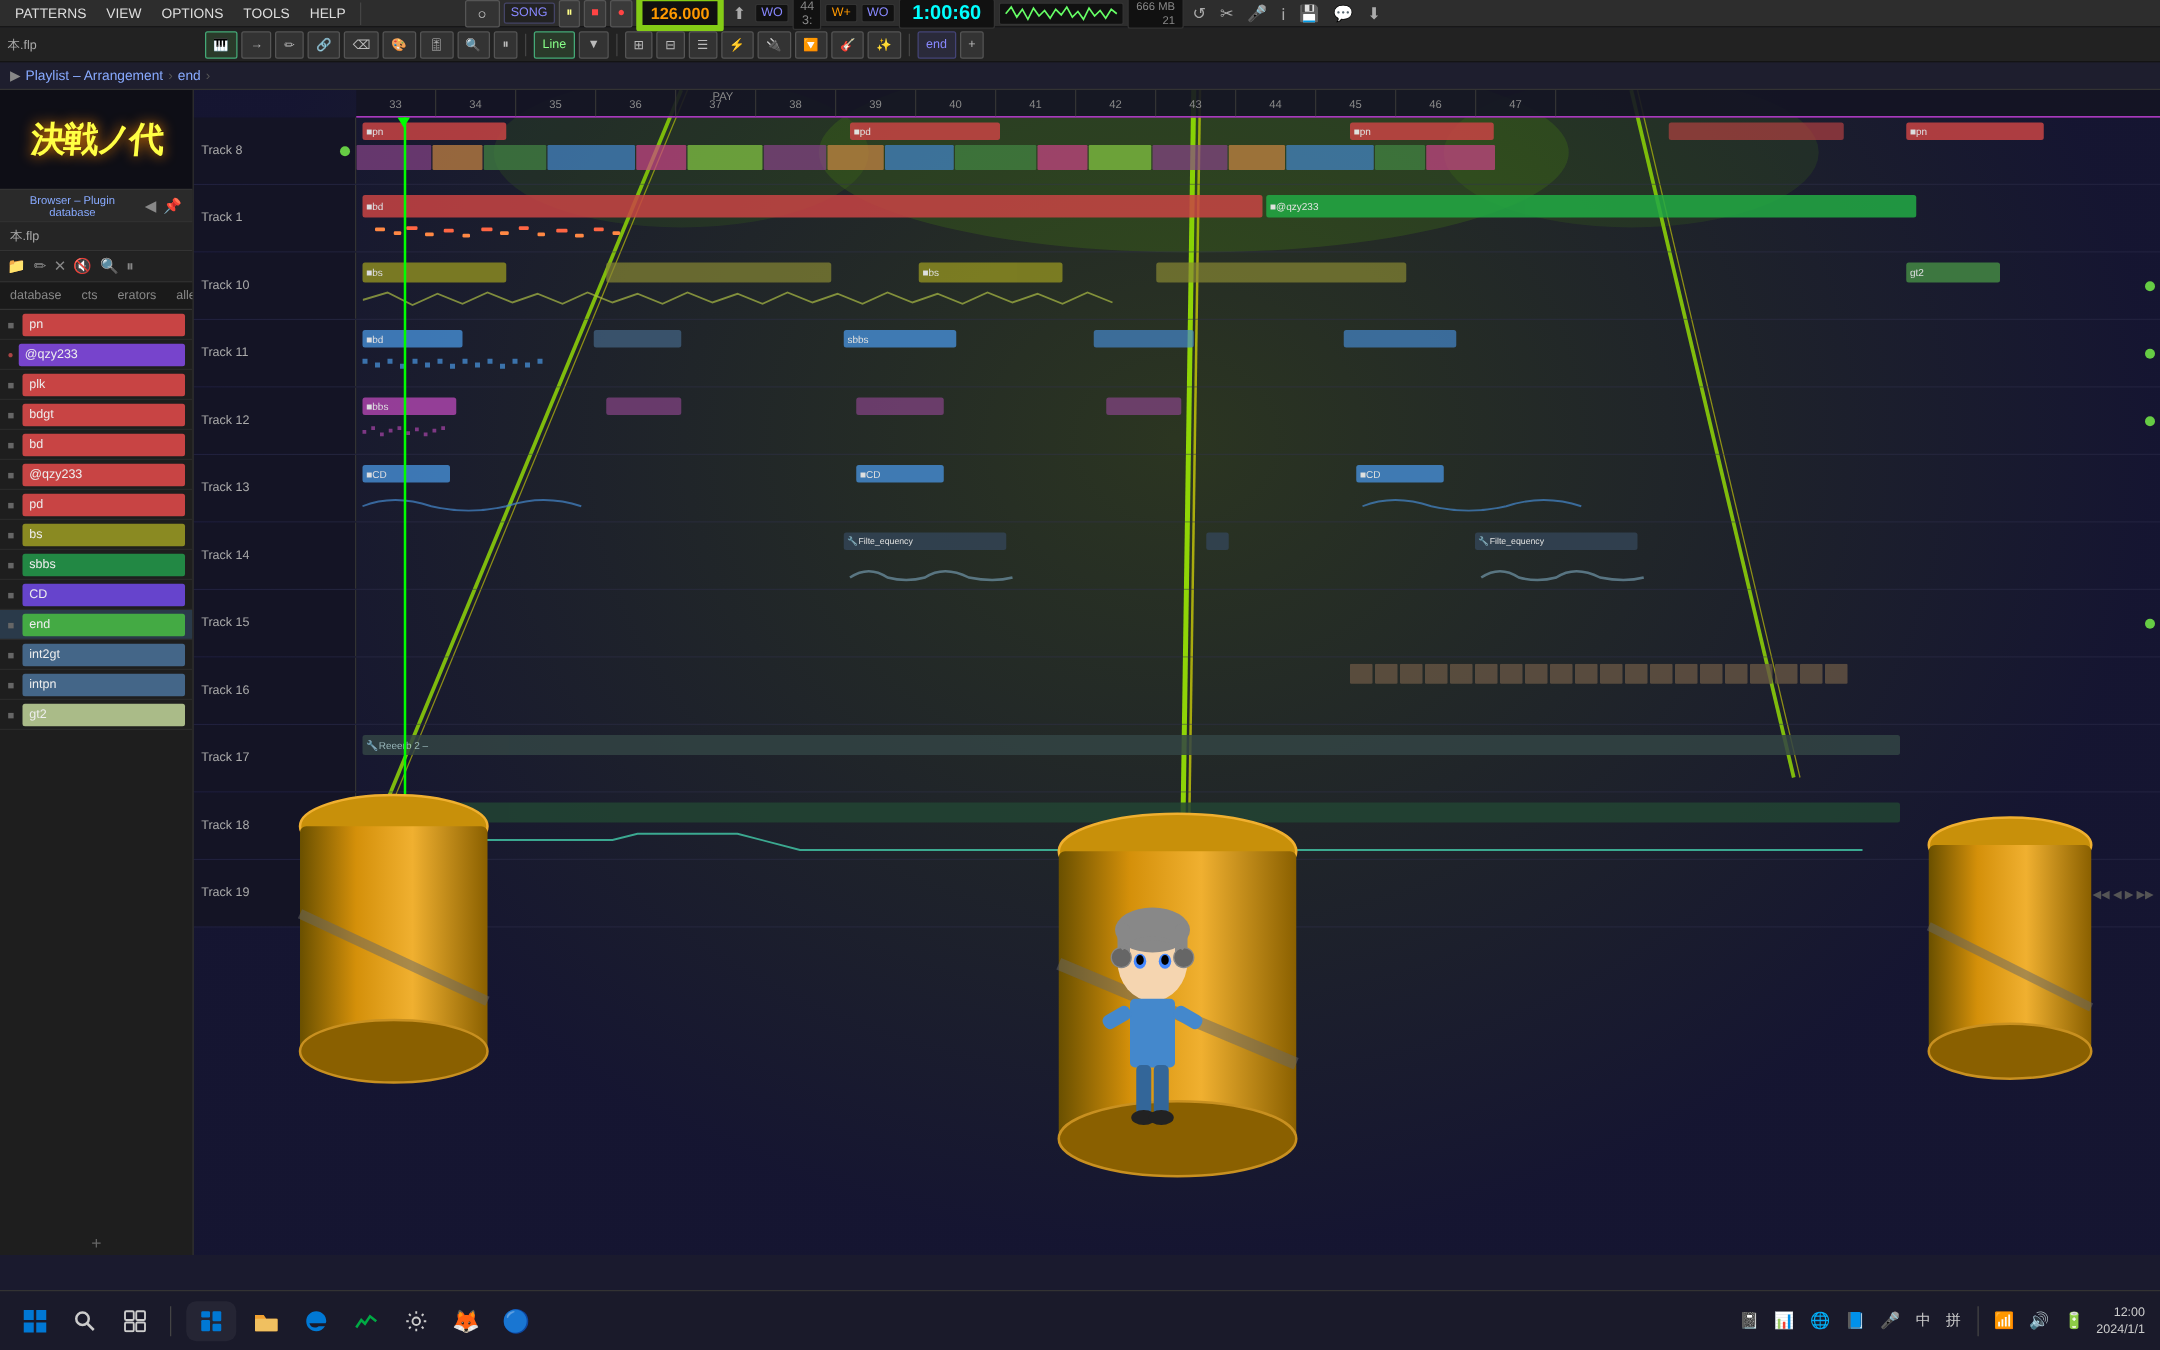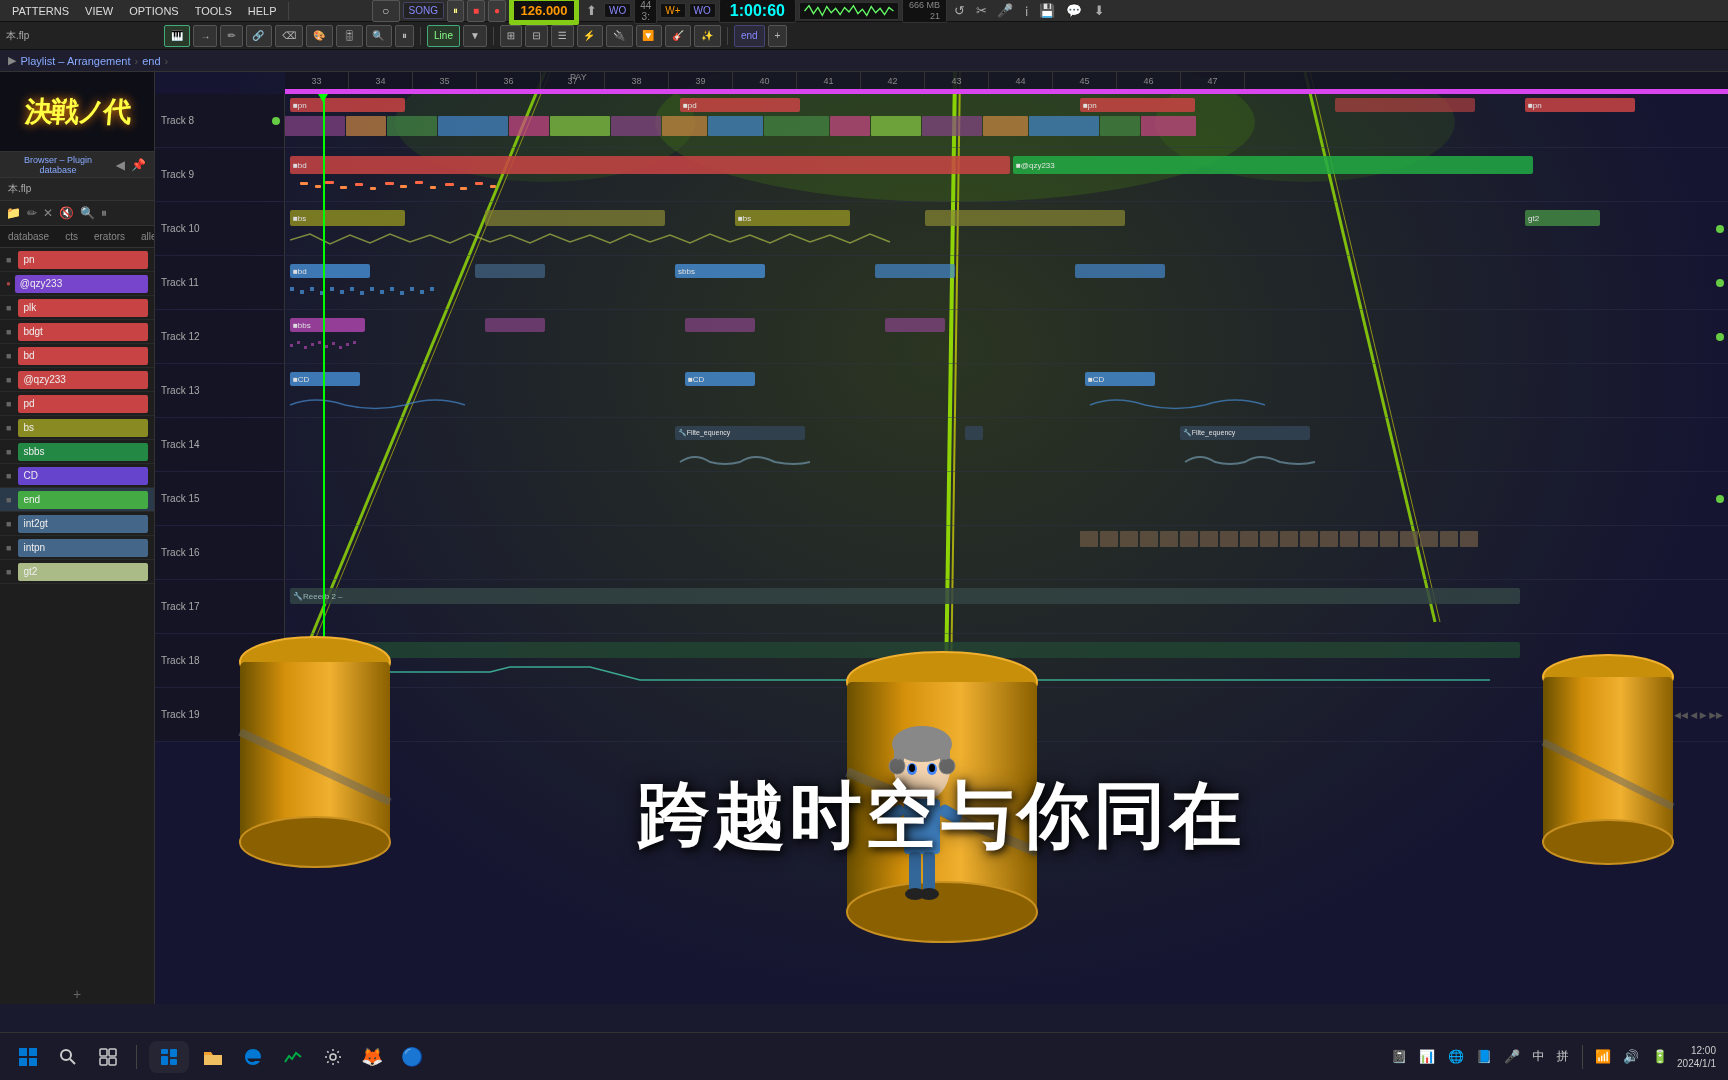--- a/index.html
+++ b/index.html
@@ -464,21 +464,21 @@
           <ellipse cx="67" cy="170" rx="10" ry="6" fill="#222"></ellipse>
 
           <ellipse cx="35" cy="42" rx="8" ry="8" fill="#666" stroke="#888" stroke-width="1"></ellipse>
           <ellipse cx="85" cy="42" rx="8" ry="8" fill="#666" stroke="#888" stroke-width="1"></ellipse>
           <path d="M35 35 Q60 18 85 35" stroke="#888" stroke-width="3" fill="none"></path>
         </svg>
       </div>
 
       <div id="track-area">
 
-        <div style="position:absolute;top:0;left:130px;right:0;height:22px;background:rgba(20,20,35,0.9);display:flex;align-items:flex-end;border-bottom:5px solid #d946ef;z-index:8;">
+        <div style="position:absolute;top:0;left:130px;right:0;height:22px;background:rgba(20,20,35,0.9);display:flex;align-items:flex-end;border-bottom:1px solid #d946ef;z-index:8;">
           <div class="tl-mark">33</div>
           <div class="tl-mark">34</div>
           <div class="tl-mark">35</div>
           <div class="tl-mark">36</div>
           <div class="tl-mark">37</div>
           <div class="tl-mark">38</div>
           <div class="tl-mark">39</div>
           <div class="tl-mark">40</div>
           <div class="tl-mark">41</div>
           <div class="tl-mark">42</div>
@@ -520,21 +520,21 @@
               <div style="width:45px;height:20px;background:#cc8844;border-radius:1px;opacity:0.7;"></div>
               <div style="width:70px;height:20px;background:#4488cc;border-radius:1px;opacity:0.7;"></div>
               <div style="width:40px;height:20px;background:#448844;border-radius:1px;opacity:0.7;"></div>
               <div style="width:55px;height:20px;background:#cc4488;border-radius:1px;opacity:0.7;"></div>
             </div>
           </div>
         </div>
 
         <div style="position:absolute;top:76px;left:0;right:0;height:54px;border-bottom:1px solid rgba(50,50,80,0.4);display:flex;">
           <div class="track-name-cell">
-            <span style="font-size:10px;color:#aaa;">Track 9</span>
+            <span style="font-size:10px;color:#aaa;">Track 1</span>
           </div>
           <div class="track-content">
             <div class="clip" style="left:5px;width:720px;background:#c84444;top:8px;height:18px;">■bd</div>
             <div class="clip" style="left:728px;width:520px;background:#22aa44;top:8px;height:18px;">■@qzy233</div>
 
             <div style="position:absolute;top:30px;left:5px;right:0;height:18px;overflow:hidden;">
               <svg width="100%" height="18">
                 <rect x="10" y="4" width="8" height="3" fill="#ff8844" rx="1"></rect>
                 <rect x="25" y="7" width="6" height="3" fill="#ff8844" rx="1"></rect>
                 <rect x="35" y="3" width="9" height="3" fill="#ff6644" rx="1"></rect>
@@ -746,21 +746,20 @@
             </div>
           </div>
         </div>
 
         <div id="playhead" style="left:168px;top:22px;height:670px;z-index:9;">
           <div id="playhead-marker"></div>
         </div>
 
       </div>
 
-      <div id="subtitle">跨越时空与你同在</div>
 
     </div>
   </div>
 </div>
 
 <div id="taskbar">
   <div class="taskbar-icon">
     <svg width="20" height="20" viewBox="0 0 20 20">
       <rect x="1" y="1" width="8" height="8" fill="#0078d4"></rect>
       <rect x="11" y="1" width="8" height="8" fill="#0078d4"></rect>

